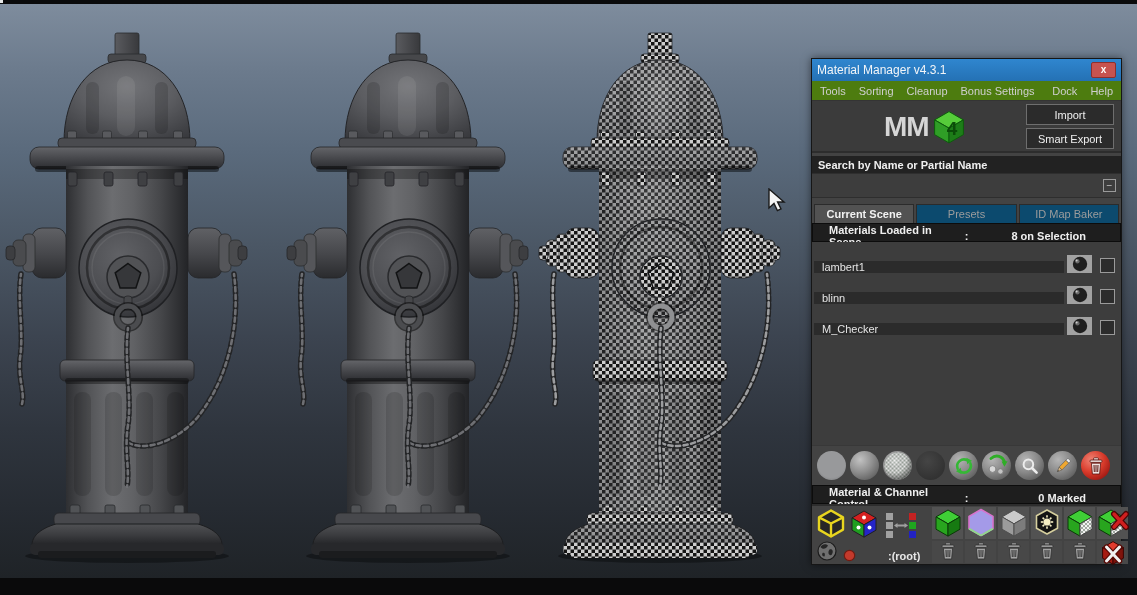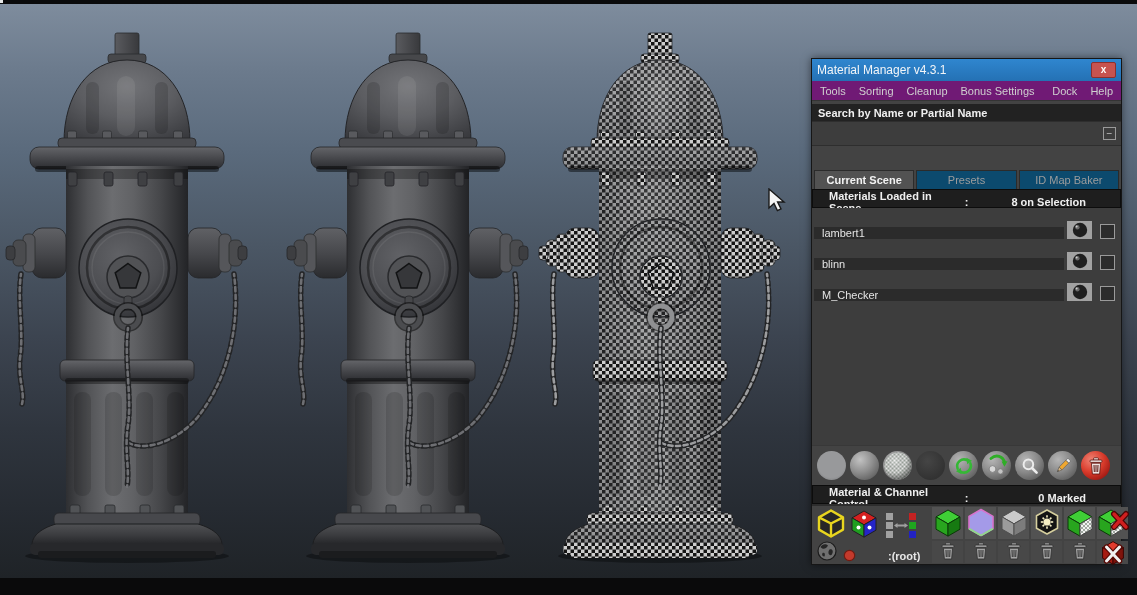--- a/index.html
+++ b/index.html
@@ -19,42 +19,42 @@
   #panel { position:absolute; left:811px; top:58px; width:311px; height:507px;
     background:#434343; border:1px solid #161616; box-shadow:0 0 8px rgba(0,0,0,.5);
     display:flex; flex-direction:column; z-index:10; color:#d8d8d8; font-size:11px; }
 
   .titlebar { height:22px; background:linear-gradient(180deg,#2f86cf,#2471b4); display:flex; align-items:center;
     padding:0 5px; color:#f2f5f8; font-size:12px; flex:0 0 auto; }
   .close-btn { margin-left:auto; width:25px; height:16px; background:#c7534f; border:1px solid #8f2f2c;
     color:#fff; font-size:10px; font-weight:bold; display:flex; align-items:center; justify-content:center;
     border-radius:2px; line-height:1; }
 
-  .menubar { height:20px; background:#701a75; display:flex; align-items:center; gap:13px; padding:0 8px;
+  .menubar { height:20px; background:#4d7c0f; display:flex; align-items:center; gap:13px; padding:0 8px;
     color:#cfcfcf; flex:0 0 auto; border-bottom:1px solid #343434; }
   .menu-item { cursor:default; white-space:nowrap; }
   .menu-item.push { margin-left:auto; }
 
   .logorow { height:52px; background:#3b3b3b; position:relative; flex:0 0 auto; border-bottom:2px solid #2d2d2d; }
   .logo { position:absolute; left:72px; top:7px; display:flex; align-items:center; gap:2px; }
   .logo-mm { font-size:28px; font-weight:bold; color:#d6d6d6; letter-spacing:-1px; line-height:1; }
   .btncol { position:absolute; right:7px; top:3px; display:flex; flex-direction:column; gap:3px; }
   .panel-btn { width:88px; height:21px; background:#2b2b2b; border:1px solid #6e6e6e; color:#efefef;
     font-size:11px; display:flex; align-items:center; justify-content:center; }
 
   .search-header { height:17px; background:#222; margin-top:3px; padding:0 6px; display:flex; align-items:center;
     font-weight:bold; color:#efefef; flex:0 0 auto; }
   .search-row { height:25px; background:#3d3d3d; border-top:1px solid #2e2e2e; border-bottom:1px solid #2e2e2e;
     display:flex; align-items:center; padding:0 5px; flex:0 0 auto; }
   .search-input { flex:1; background:transparent; border:none; outline:none; color:#e0e0e0; font-size:11px;
     font-family:"Liberation Sans", sans-serif; height:100%; }
   .collapse-btn { width:13px; height:13px; border:1px solid #9a9a9a; color:#c8c8c8; font-size:10px; line-height:10px;
     display:flex; align-items:center; justify-content:center; background:#3d3d3d; }
 
-  .tabs { display:flex; gap:2px; padding:0 2px; margin-top:24px; flex:0 0 auto; height:19px; }
+  .tabs { display:flex; gap:2px; padding:0 2px; margin-top:6px; flex:0 0 auto; height:19px; }
   .tab { flex:1; display:flex; align-items:center; justify-content:center; background:#0c4a6e; color:#9c9c9c;
     border:1px solid #2b2b2b; border-bottom:none; font-size:11px; }
   .tab.active { background:#525252; color:#f2f2f2; font-weight:bold; }
 
   .section-header { height:19px; background:#1e1e1e; border:1px solid #0c0c0c; display:grid;
     grid-template-columns:1fr auto 1fr; align-items:center; padding:0 16px; font-weight:bold; color:#efefef;
     flex:0 0 auto; }
   .section-header .right { justify-self:end; padding-right:18px; }
 
   .mat-list { flex:1 1 auto; background:#3d3d3d; padding:2px 2px; display:flex; flex-direction:column; gap:2px; overflow:hidden; }
@@ -333,20 +333,35 @@
 
     <div class="menubar" id="menubar">
         <span class="menu-item">Tools</span>
         <span class="menu-item">Sorting</span>
         <span class="menu-item">Cleanup</span>
         <span class="menu-item">Bonus Settings</span>
         <span class="menu-item push">Dock</span>
         <span class="menu-item">Help</span>
       </div>
 
+    <div class="logorow">
+      <div class="logo">
+        <span class="logo-mm">MM</span>
+        <span><svg width="36" height="36" viewBox="0 0 36 36">
+    <polygon points="18,3.6 32.4,11.88 18,20.160000000000004 3.6,11.88" fill="#56cc3a" stroke="#0d5c0c" stroke-width="1"></polygon>
+    <polygon points="3.6,11.88 18,20.160000000000004 18,34.92 3.6,26.64" fill="#2f9e26" stroke="#0d5c0c" stroke-width="1"></polygon>
+    <polygon points="18,20.160000000000004 32.4,11.88 32.4,26.64 18,34.92" fill="#1d7d18" stroke="#0d5c0c" stroke-width="1"></polygon>
+              <text x="21" y="27" font-family="Liberation Sans, sans-serif" font-size="19" font-weight="bold" fill="#0b4d09" text-anchor="middle">4</text>
+            </svg></span>
+      </div>
+      <div class="btncol">
+        <div class="panel-btn">Import</div>
+        <div class="panel-btn">Smart Export</div>
+      </div>
+    </div>
 
     <div class="search-header">Search by Name or Partial Name</div>
     <div class="search-row">
       <input class="search-input" value="" placeholder="" style="">
       <span class="collapse-btn">−</span>
     </div>
 
     <div class="tabs" id="tabs">
         <div class="tab active">Current Scene</div>
         <div class="tab">Presets</div>

